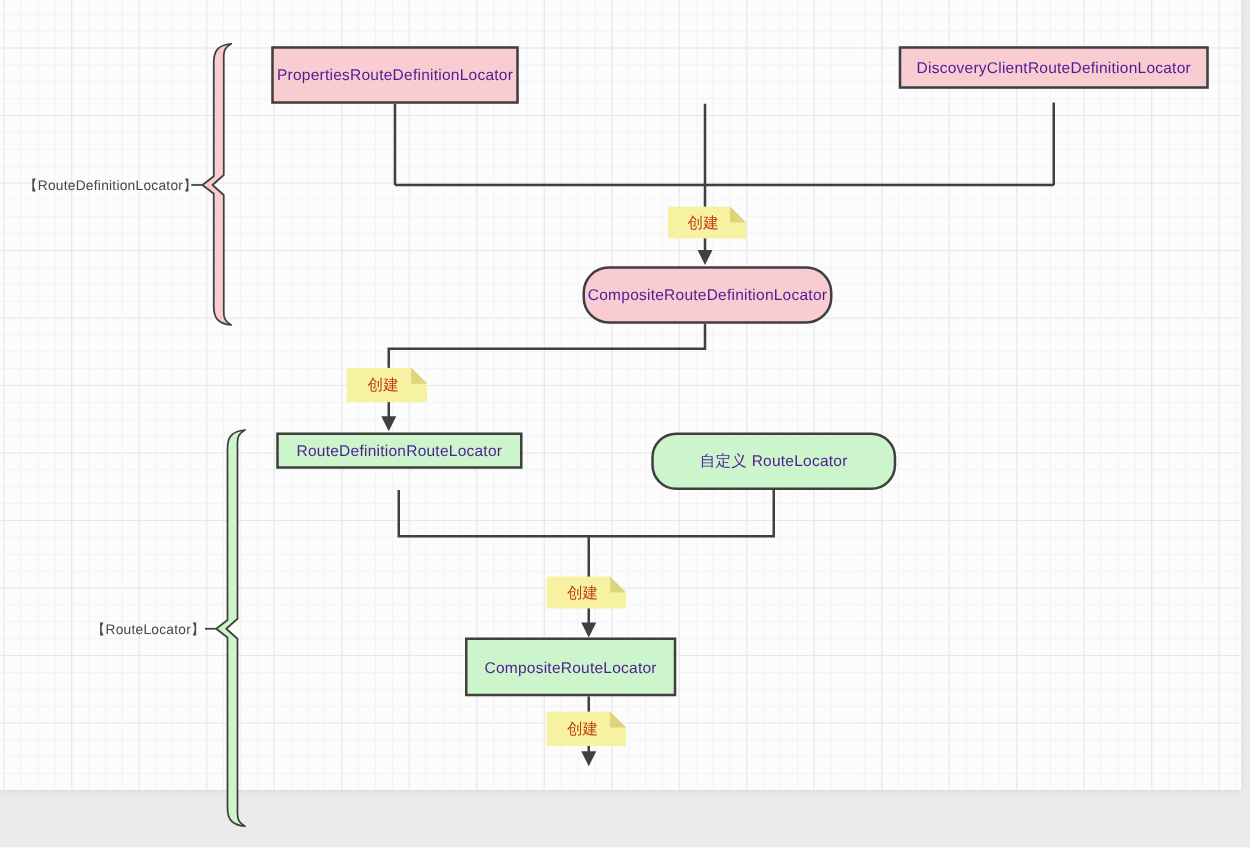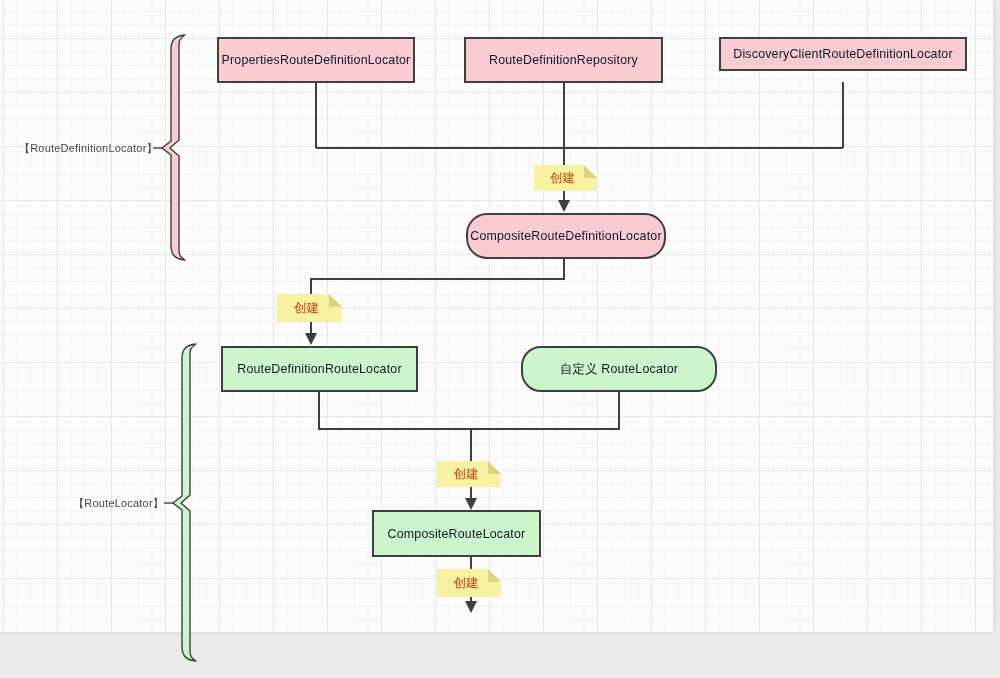--- a/index.html
+++ b/index.html
@@ -41,32 +41,32 @@
     position: absolute;
     z-index: 2;
     box-sizing: border-box;
     border: 2px solid var(--line, #3f3f3f);
     display: flex;
     align-items: center;
     justify-content: center;
   }
   .node span {
     font-size: 12.4px;
-    color: #0f172a;
+    color: #4c1d95;
     letter-spacing: 0.2px;
     white-space: nowrap;
   }
   .node.pink  { background: var(--definition-fill, #f8ccd0); }
   .node.green { background: var(--locator-fill, #ccf5cb); }
 
   #n-properties      { left:217px; top:37px;  width:198px; height:46px; }
   #n-repository      { left:464px; top:37px;  width:199px; height:46px; }
   #n-discovery       { left:719px; top:37px;  width:248px; height:34px; }
   #n-composite-def   { left:466px; top:213px; width:200px; height:46px;border-radius:21px; }
-  #n-routedef-route  { left:221px; top:346px; width:197px; height:46px; }
+  #n-routedef-route  { left:221px; top:346px; width:197px; height:29px; }
   #n-custom          { left:521px; top:346px; width:196px; height:46px;border-radius:20px; }
   #n-composite-route { left:372px; top:510px; width:169px; height:47px; }
   #n-caching         { left:372px; top:614px; width:199px; height:47px; }
 
   .note {
     position: absolute;
     z-index: 2;
     background: var(--note-fill, #f6f2a2);
     clip-path: polygon(0 0, calc(100% - 13px) 0, 100% 13px, 100% 100%, 0 100%);
     display: flex;
@@ -134,23 +134,20 @@
     <path class="connector" d="M471 557 V602"></path>
     <polygon class="arrowhead" points="465,601 477,601 471,613"></polygon>
   </svg>
 
   <div class="group-label" id="glabel-1">【RouteDefinitionLocator】</div>
   <div class="group-label" id="glabel-2">【RouteLocator】</div>
 
   <div class="node pink" id="n-properties">
     <span>PropertiesRouteDefinitionLocator</span>
   </div>
-  <div class="node pink" id="n-repository">
-    <span>RouteDefinitionRepository</span>
-  </div>
   <div class="node pink" id="n-discovery">
     <span>DiscoveryClientRouteDefinitionLocator</span>
   </div>
   <div class="node pink" id="n-composite-def">
     <span>CompositeRouteDefinitionLocator</span>
   </div>
   <div class="node green" id="n-routedef-route">
     <span>RouteDefinitionRouteLocator</span>
   </div>
   <div class="node green" id="n-custom">

